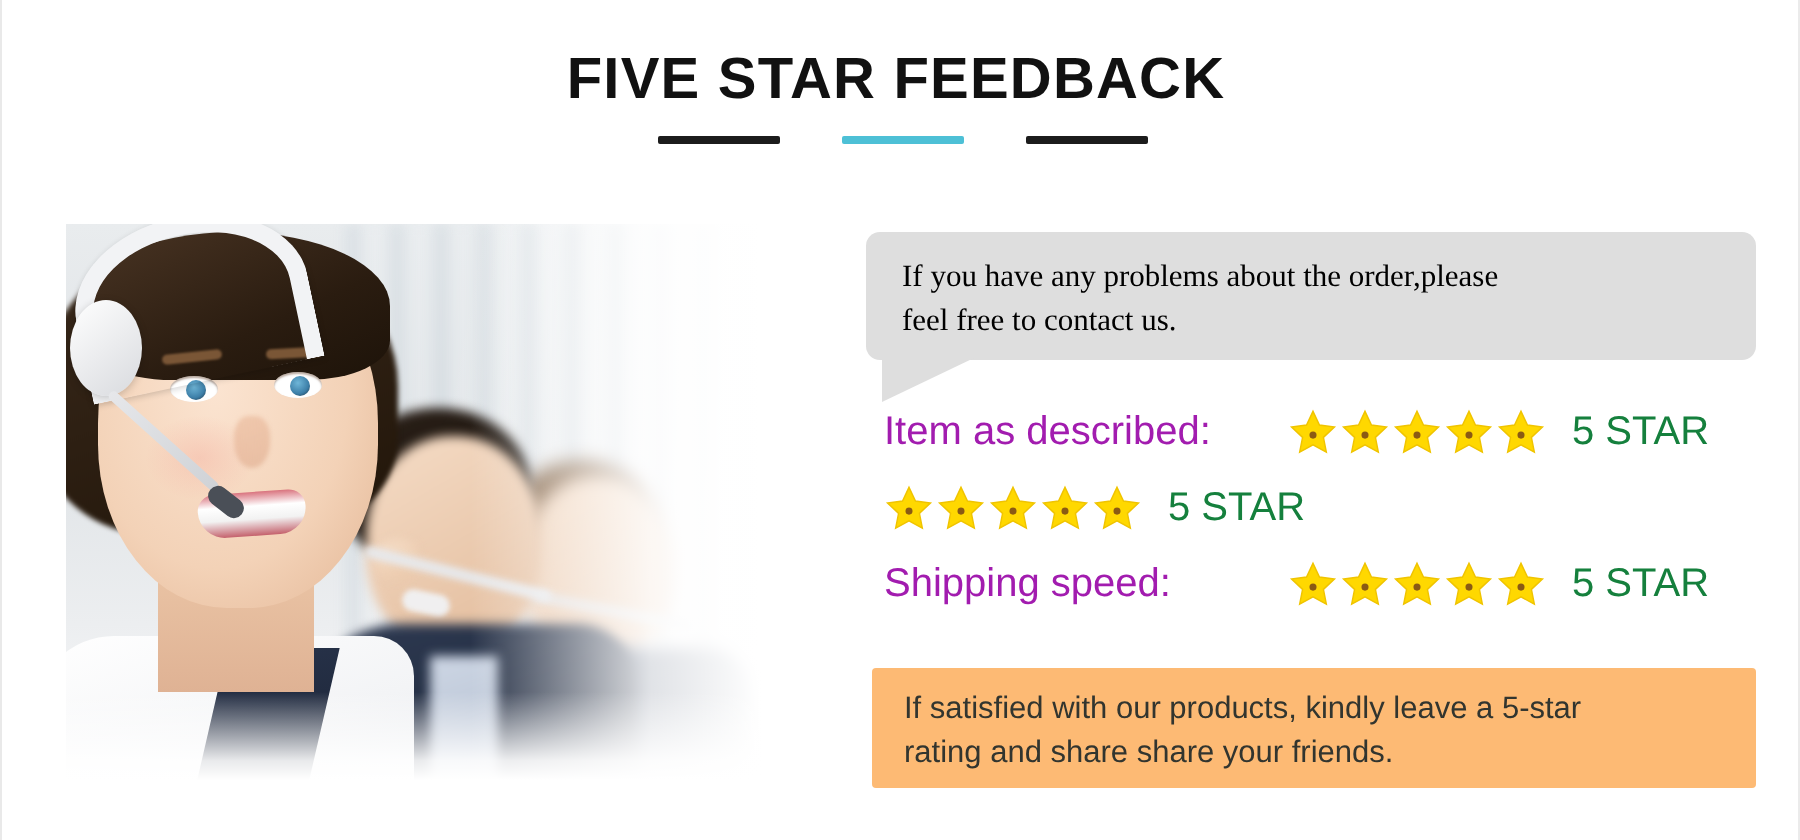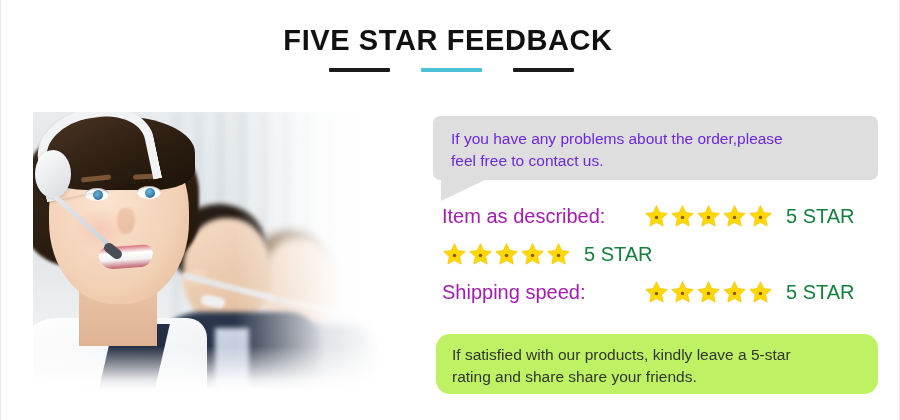--- a/index.html
+++ b/index.html
@@ -288,22 +288,22 @@
     width: 445px;
     height: 64px;
     background: #dedede;
     border-radius: 7px;
     box-sizing: border-box;
     padding: 12px 18px 0 18px;
   }
   .bubble-text {
     font-size: 15.5px;
     line-height: 22px;
-    color: #6d28d9;
-    font-family: Liberation Sans, sans-serif;
+    color: #000000;
+    font-family: Liberation Serif, serif;
   }
   .bubble-tail {
     position: absolute;
     left: 440px;
     top: 179px;
     width: 0; height: 0;
     border-top: 22px solid #dedede;
     border-right: 46px solid transparent;
   }
 
@@ -340,22 +340,22 @@
     white-space: nowrap;
   }
 
   
   .note {
     position: absolute;
     left: 435px;
     top: 334px;
     width: 442px;
     height: 60px;
-    background: #bef264;
-    border-radius: 14px;
+    background: #fdba74;
+    border-radius: 2px;
     box-sizing: border-box;
     padding: 10px 16px 0 16px;
   }
   .note-text {
     font-size: 15.5px;
     line-height: 22px;
     color: #32352f;
     font-family: "Liberation Sans", sans-serif;
   }
 </style>

